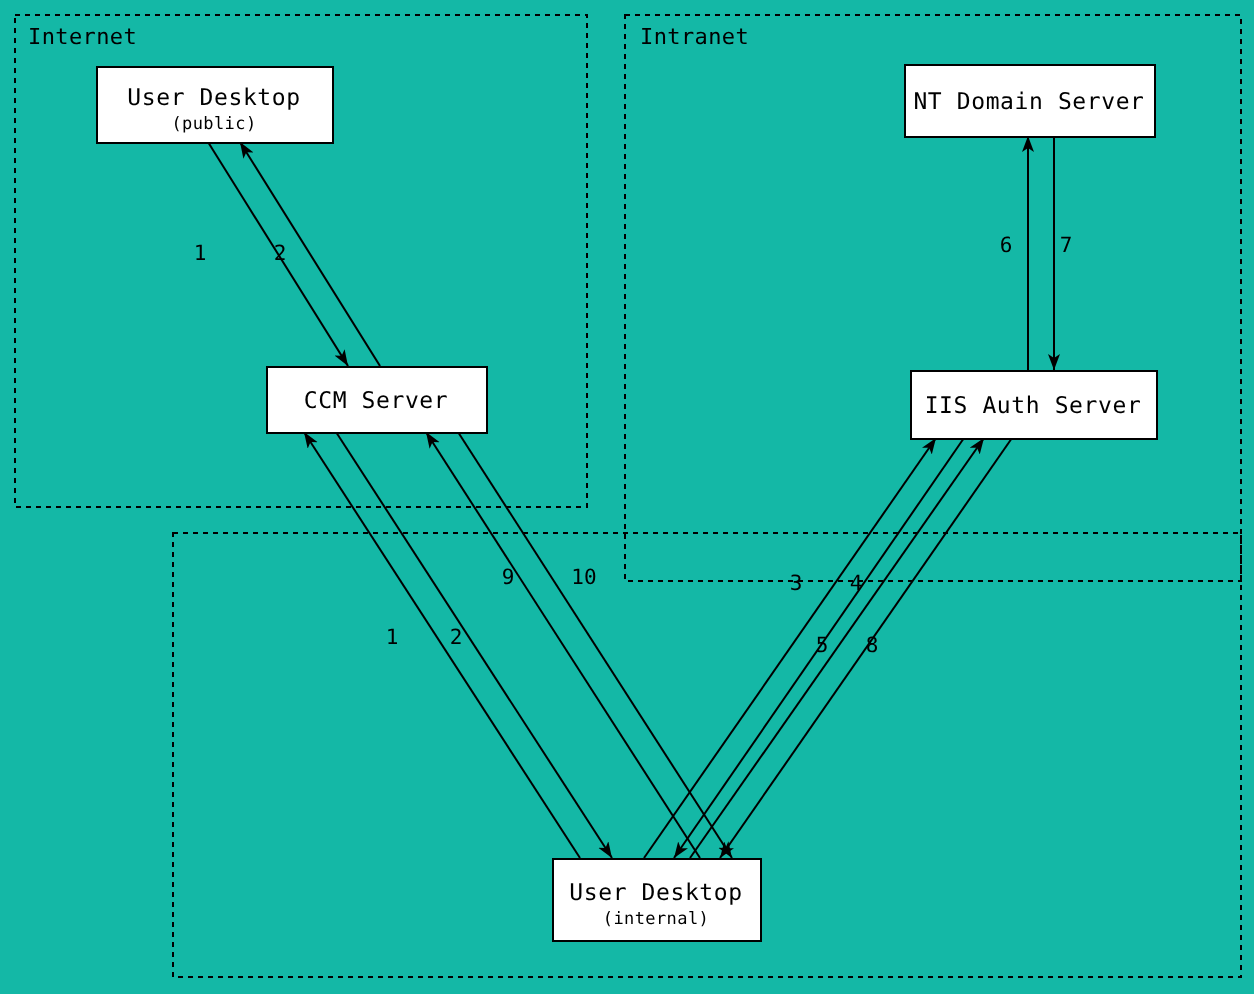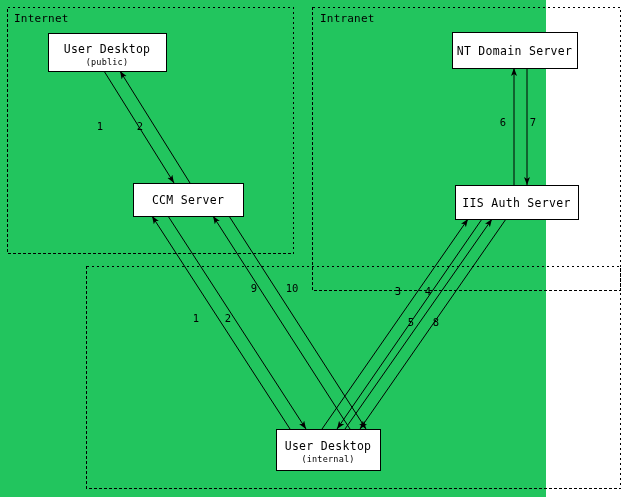--- a/index.html
+++ b/index.html
@@ -8,23 +8,23 @@
     background: #ffffff;
   }
   body {
     width: 627px;
     height: 497px;
     font-family: "DejaVu Sans Mono", "Liberation Mono", monospace;
     overflow: hidden;
   }
   #diagram-root {
     position: relative;
-    width: 546px;
+    width: 627px;
     height: 497px;
-    background: #22c55e;
+    background: #14b8a6;
   }
   svg.canvas {
     position: absolute;
     left: 0;
     top: 0;
     width: 627px;
     height: 497px;
   }
   .zone-rect {
     fill: none;

